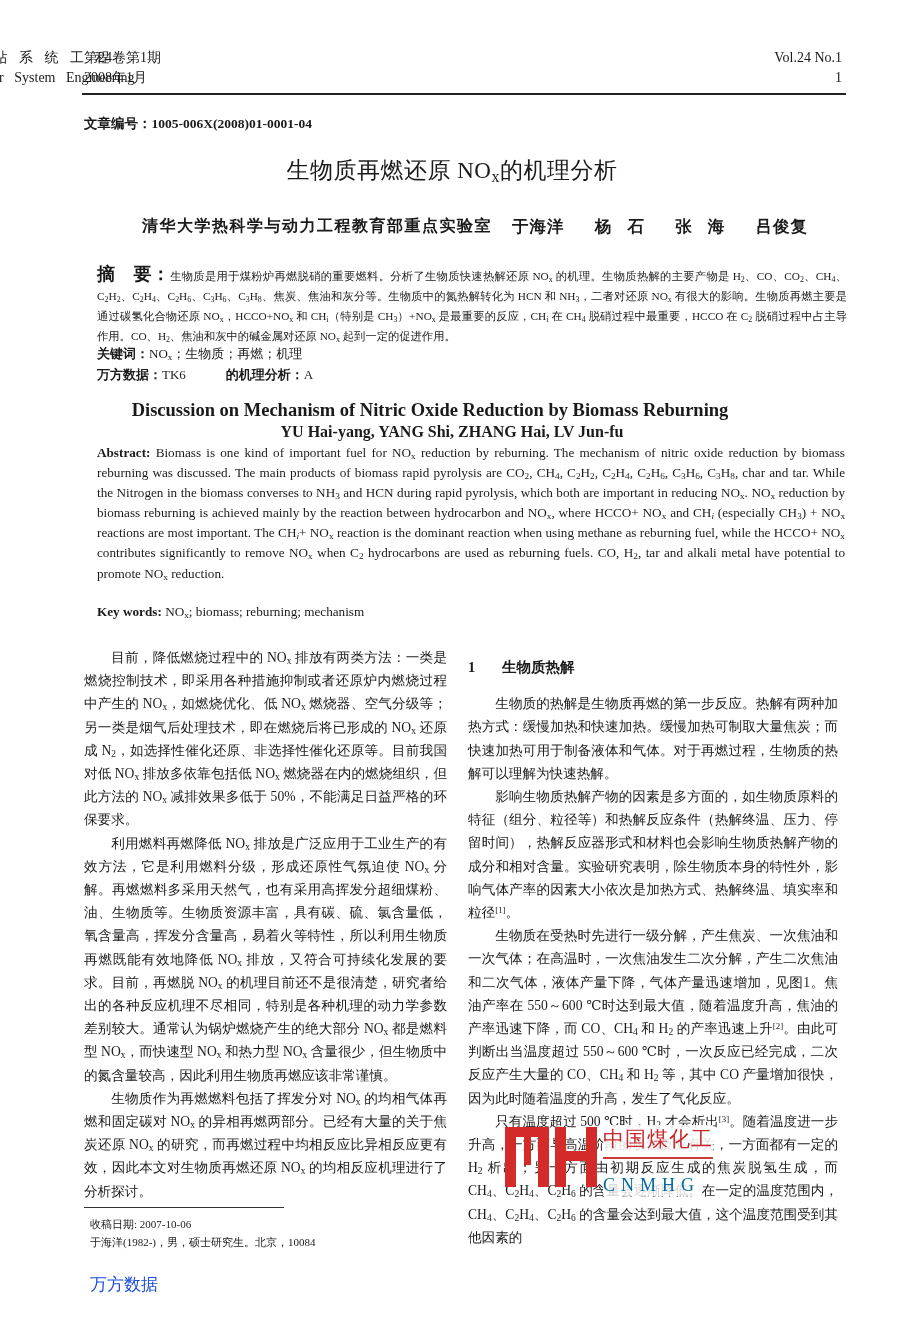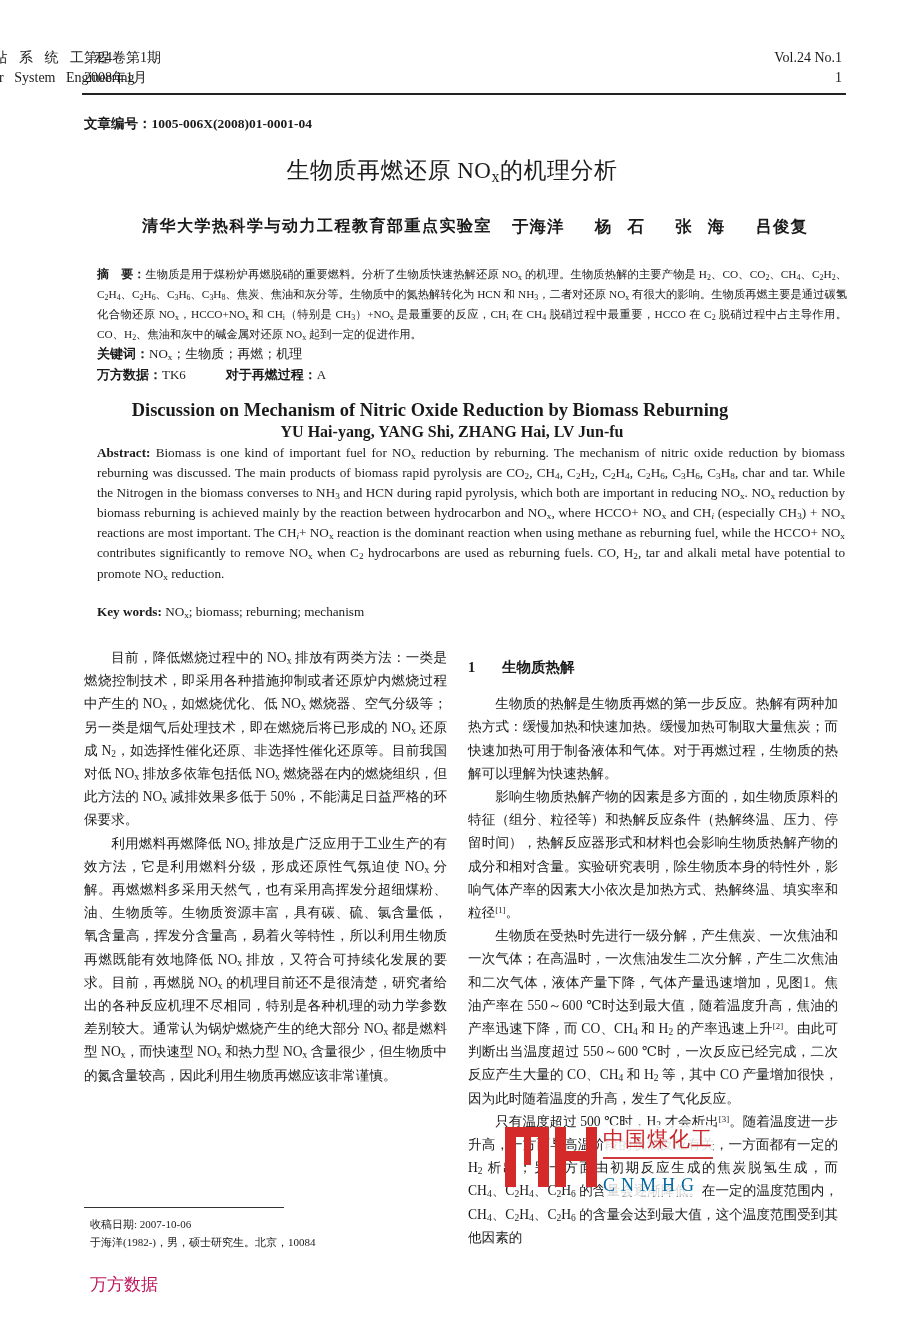--- a/index.html
+++ b/index.html
@@ -12,40 +12,40 @@
   
   .hdr { font-size:14px; line-height:20px; }
   .hdr-rule { position:absolute; left:82px; top:93px; width:764px; height:2px; background:#222; }
   .article-no { left:84px; top:115px; font-size:13.5px; font-weight:bold; }
 
   .title-cn { left:0; width:904px; top:155px; text-align:center; font-size:23px; letter-spacing:0.5px; }
   .affil { left:142px; top:216px; font-size:16px; font-weight:bold; letter-spacing:1.5px; }
   .authors-cn { left:512px; top:216px; font-size:16.5px; font-weight:bold; word-spacing:10px; letter-spacing:1px;}
 
   .abs-cn { left:97px; top:264px; width:750px; font-size:11.3px; line-height:20px; text-align:justify; }
-  .abs-cn b { font-size:12px; }
+  .abs-cn b { font-size:18px; }
   .kw-cn { left:97px; top:343px; font-size:13px; line-height:21px; font-weight:bold;}
   .kw-cn span.v { font-weight:normal; }
 
   .title-en { left:0; width:860px; top:400px; text-align:center; font-size:18.5px; font-weight:bold; }
   .authors-en { left:0; width:904px; top:423px; text-align:center; font-size:16px; font-weight:bold; }
 
   .abs-en { left:97px; top:443px; width:748px; font-size:13.2px; line-height:20.1px; text-align:justify; }
   .kw-en { left:97px; top:604px; font-size:13.2px; }
 
   .col { font-size:13.6px; line-height:23.2px; text-align:justify; }
   .col p { margin:0; text-indent:2em; }
   .col-left { left:84px; top:646px; width:363px; }
   .col-right { left:468px; top:656px; width:370px; }
   .sec-head { font-weight:bold; font-size:14.5px; margin:0 0 13px 0; }
   .sec-head .num { display:inline-block; width:34px; }
 
   .foot-rule { left:84px; top:1207px; width:200px; height:1px; background:#333; }
   .footnote { left:90px; top:1215px; font-size:11px; line-height:18px; }
-  .wanfang { left:90px; top:1273px; font-family:"DejaVu Sans",sans-serif; font-size:17px; color:#be185d; }
+  .wanfang { left:90px; top:1273px; font-family:"DejaVu Sans",sans-serif; font-size:17px; color:#1d4ed8; }
 
   
   .wm { left:505px; top:1127px; width:240px; height:62px; }
   .wm-logo { position:absolute; left:0; top:0; width:92px; height:60px; }
   .wm-cn { position:absolute; left:98px; top:-2px; font-family:"DejaVu Sans",sans-serif; font-size:21px; color:#c8262a; background:rgba(255,255,255,0.85); letter-spacing:1px; }
   .wm-line { position:absolute; left:98px; top:30px; width:110px; height:2px; background:#d13a3a; }
   .wm-en { position:absolute; left:98px; top:32px; font-family:Liberation Serif, serif; font-size:18px; color:#0369a1; letter-spacing:6px; background:rgba(255,255,255,0.8);margin-top:16px;}
 </style>
 </head>
 <body>
@@ -68,36 +68,37 @@
 
 <div class="abs title-cn"><span>生物质再燃还原 NO</span><sub>x</sub><span>的机理分析</span></div>
 <div class="abs affil">清华大学热科学与动力工程教育部重点实验室</div>
 <div class="abs authors-cn" style="white-space:pre;">于海洋  杨 石  张 海  吕俊复</div>
 
 <div class="abs abs-cn">
   <b>摘　要：</b><span>生物质是用于煤粉炉再燃脱硝的重要燃料。分析了生物质快速热解还原 NO<sub>x</sub> 的机理。生物质热解的主要产物是 H<sub>2</sub>、CO、CO<sub>2</sub>、CH<sub>4</sub>、C<sub>2</sub>H<sub>2</sub>、C<sub>2</sub>H<sub>4</sub>、C<sub>2</sub>H<sub>6</sub>、C<sub>3</sub>H<sub>6</sub>、C<sub>3</sub>H<sub>8</sub>、焦炭、焦油和灰分等。生物质中的氮热解转化为 HCN 和 NH<sub>3</sub>，二者对还原 NO<sub>x</sub> 有很大的影响。生物质再燃主要是通过碳氢化合物还原 NO<sub>x</sub>，HCCO+NO<sub>x</sub> 和 CH<sub>i</sub>（特别是 CH<sub>3</sub>）+NO<sub>x</sub> 是最重要的反应，CH<sub>i</sub> 在 CH<sub>4</sub> 脱硝过程中最重要，HCCO 在 C<sub>2</sub> 脱硝过程中占主导作用。CO、H<sub>2</sub>、焦油和灰中的碱金属对还原 NO<sub>x</sub> 起到一定的促进作用。</span>
 </div>
 <div class="abs kw-cn">
   <div><span>关键词：</span><span class="v">NO<sub>x</sub>；生物质；再燃；机理</span></div>
-  <div><span>万方数据：</span><span class="v">TK6</span><span style="display:inline-block;width:40px"></span><span>对于再燃过程：</span><span class="v">A</span></div>
+  <div><span>万方数据：</span><span class="v">TK6</span><span style="display:inline-block;width:40px"></span><span>的机理分析：</span><span class="v">A</span></div>
 </div>
 
 <div class="abs title-en">Discussion on Mechanism of Nitric Oxide Reduction by Biomass Reburning</div>
 <div class="abs authors-en">YU Hai-yang, YANG Shi, ZHANG Hai, LV Jun-fu</div>
 
 <div class="abs abs-en">
   <b>Abstract:</b><span> Biomass is one kind of important fuel for NO<sub>x</sub> reduction by reburning. The mechanism of nitric oxide reduction by biomass reburning was discussed. The main products of biomass rapid pyrolysis are CO<sub>2</sub>, CH<sub>4</sub>, C<sub>2</sub>H<sub>2</sub>, C<sub>2</sub>H<sub>4</sub>, C<sub>2</sub>H<sub>6</sub>, C<sub>3</sub>H<sub>6</sub>, C<sub>3</sub>H<sub>8</sub>, char and tar. While the Nitrogen in the biomass converses to NH<sub>3</sub> and HCN during rapid pyrolysis, which both are important in reducing NO<sub>x</sub>. NO<sub>x</sub> reduction by biomass reburning is achieved mainly by the reaction between hydrocarbon and NO<sub>x</sub>, where HCCO+ NO<sub>x</sub> and CH<sub><i>i</i></sub> (especially CH<sub>3</sub>) + NO<sub>x</sub> reactions are most important. The CH<sub><i>i</i></sub>+ NO<sub>x</sub> reaction is the dominant reaction when using methane as reburning fuel, while the HCCO+ NO<sub>x</sub> contributes significantly to remove NO<sub>x</sub> when C<sub>2</sub> hydrocarbons are used as reburning fuels. CO, H<sub>2</sub>, tar and alkali metal have potential to promote NO<sub>x</sub> reduction.</span>
 </div>
 <div class="abs kw-en">
   <b>Key words:</b><span> NO<sub>x</sub>; biomass; reburning; mechanism</span>
 </div>
 
 <div class="abs col col-left">
   <p>目前，降低燃烧过程中的 NO<sub>x</sub> 排放有两类方法：一类是燃烧控制技术，即采用各种措施抑制或者还原炉内燃烧过程中产生的 NO<sub>x</sub>，如燃烧优化、低 NO<sub>x</sub> 燃烧器、空气分级等；另一类是烟气后处理技术，即在燃烧后将已形成的 NO<sub>x</sub> 还原成 N<sub>2</sub>，如选择性催化还原、非选择性催化还原等。目前我国对低 NO<sub>x</sub> 排放多依靠包括低 NO<sub>x</sub> 燃烧器在内的燃烧组织，但此方法的 NO<sub>x</sub> 减排效果多低于 50%，不能满足日益严格的环保要求。</p>
   <p>利用燃料再燃降低 NO<sub>x</sub> 排放是广泛应用于工业生产的有效方法，它是利用燃料分级，形成还原性气氛迫使 NO<sub>x</sub> 分解。再燃燃料多采用天然气，也有采用高挥发分超细煤粉、油、生物质等。生物质资源丰富，具有碳、硫、氯含量低，氧含量高，挥发分含量高，易着火等特性，所以利用生物质再燃既能有效地降低 NO<sub>x</sub> 排放，又符合可持续化发展的要求。目前，再燃脱 NO<sub>x</sub> 的机理目前还不是很清楚，研究者给出的各种反应机理不尽相同，特别是各种机理的动力学参数差别较大。通常认为锅炉燃烧产生的绝大部分 NO<sub>x</sub> 都是燃料型 NO<sub>x</sub>，而快速型 NO<sub>x</sub> 和热力型 NO<sub>x</sub> 含量很少，但生物质中的氮含量较高，因此利用生物质再燃应该非常谨慎。</p>
+  <p>生物质作为再燃燃料包括了挥发分对 NO<sub>x</sub> 的均相气体再燃和固定碳对 NO<sub>x</sub> 的异相再燃两部分。已经有大量的关于焦炭还原 NO<sub>x</sub> 的研究，而再燃过程中均相反应比异相反应更有效，因此本文对生物质再燃还原 NO<sub>x</sub> 的均相反应机理进行了分析探讨。</p>
 </div>
 
 <div class="abs col col-right">
   <div class="sec-head"><span class="num">1</span><span>生物质热解</span></div>
   <p>生物质的热解是生物质再燃的第一步反应。热解有两种加热方式：缓慢加热和快速加热。缓慢加热可制取大量焦炭；而快速加热可用于制备液体和气体。对于再燃过程，生物质的热解可以理解为快速热解。</p>
   <p>影响生物质热解产物的因素是多方面的，如生物质原料的特征（组分、粒径等）和热解反应条件（热解终温、压力、停留时间），热解反应器形式和材料也会影响生物质热解产物的成分和相对含量。实验研究表明，除生物质本身的特性外，影响气体产率的因素大小依次是加热方式、热解终温、填实率和粒径<sup>[1]</sup>。</p>
   <p>生物质在受热时先进行一级分解，产生焦炭、一次焦油和一次气体；在高温时，一次焦油发生二次分解，产生二次焦油和二次气体，液体产量下降，气体产量迅速增加，见图1。焦油产率在 550～600 ℃时达到最大值，随着温度升高，焦油的产率迅速下降，而 CO、CH<sub>4</sub> 和 H<sub>2</sub> 的产率迅速上升<sup>[2]</sup>。由此可判断出当温度超过 550～600 ℃时，一次反应已经完成，二次反应产生大量的 CO、CH<sub>4</sub> 和 H<sub>2</sub> 等，其中 CO 产量增加很快，因为此时随着温度的升高，发生了气化反应。</p>
   <p>只有温度超过 500 ℃时，H<sub>2</sub> 才会析出<sup>[3]</sup>。随着温度进一步升高，一方面与高温阶段的脱氢反应有关，一方面都有一定的 H<sub>2</sub> 析出；另一方面由初期反应生成的焦炭脱氢生成，而 CH<sub>4</sub>、C<sub>2</sub>H<sub>4</sub>、C<sub>2</sub>H<sub>6</sub> 的含量会逐渐降低。在一定的温度范围内，CH<sub>4</sub>、C<sub>2</sub>H<sub>4</sub>、C<sub>2</sub>H<sub>6</sub> 的含量会达到最大值，这个温度范围受到其他因素的</p>
 </div>
 

